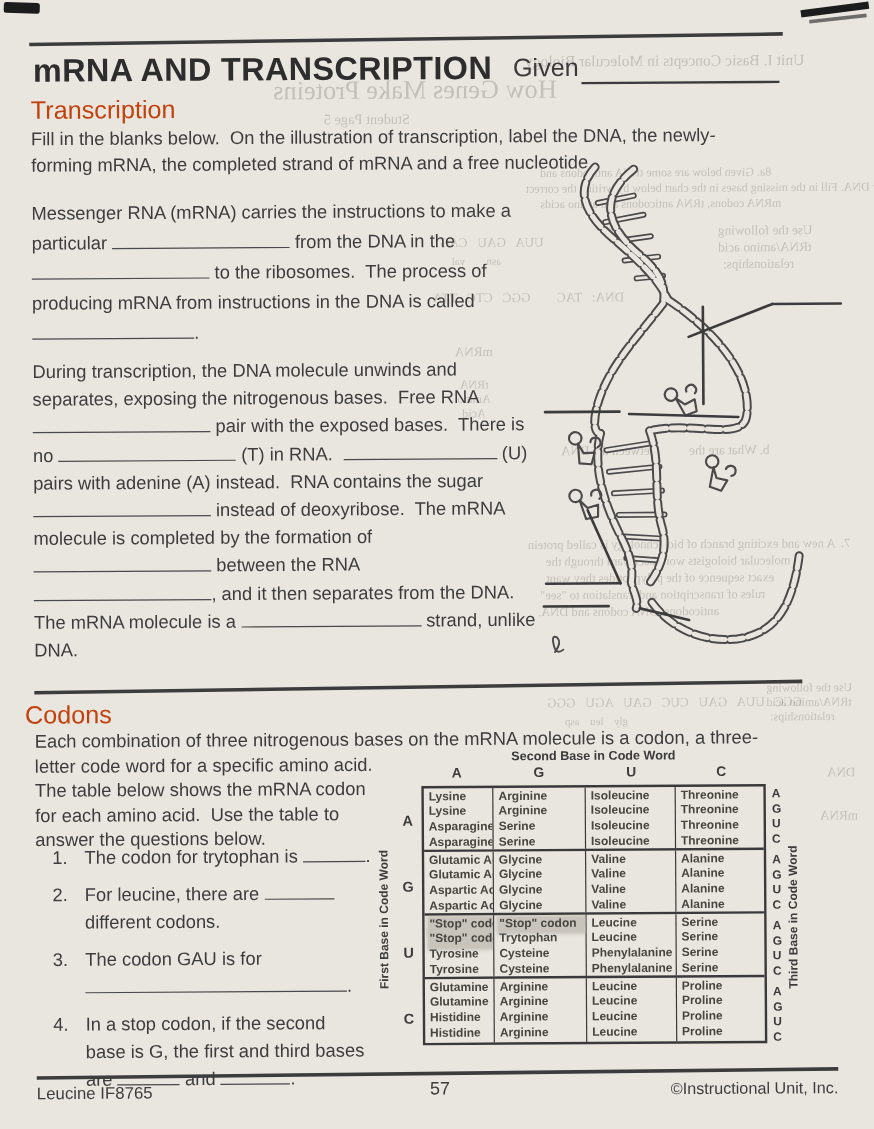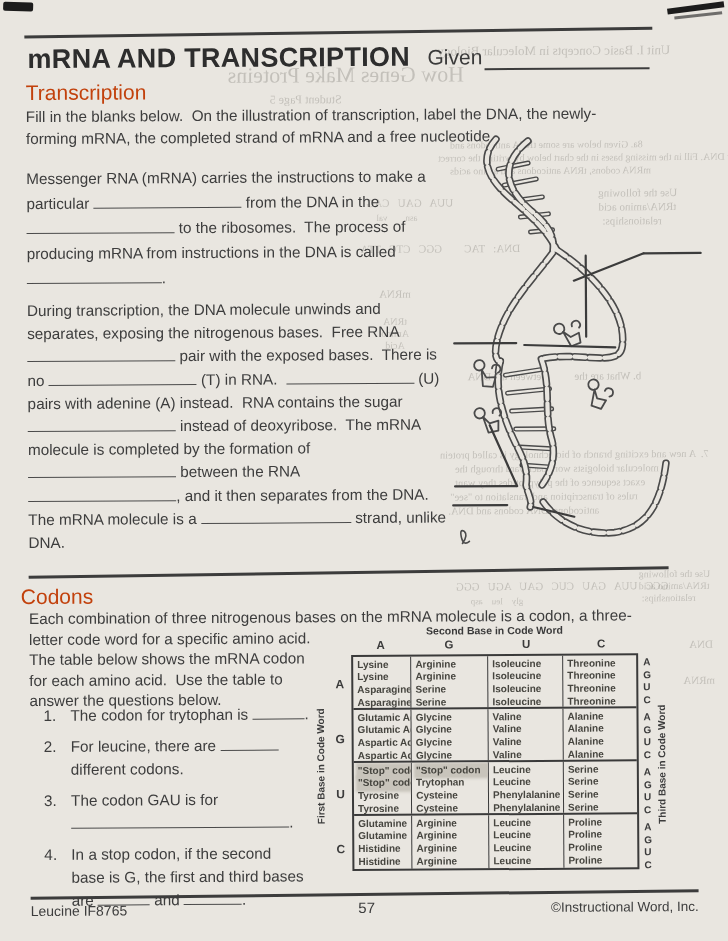--- a/index.html
+++ b/index.html
@@ -375,14 +375,14 @@
         <div>U</div>
         <div>C</div>
       </div>
     </div>
   <div class="vlabel" style="left:319px;top:766px;">First Base in Code Word</div>
   <div class="vlabel" style="left:660px;top:766px;">Third Base in Code Word</div>
 
   <div class="rule" style="left:28px;top:893px;width:668px;height:2.5px;transform:rotate(-0.3deg);"></div>
   <div class="abs footer-txt" style="left:28px;top:901px;">Leucine IF8765</div>
   <div class="abs footer-txt" style="left:0;top:899px;width:728px;text-align:center;font-size:15px;">57</div>
-  <div class="abs footer-txt" style="right:32px;top:901px;font-size:13.5px;">©Instructional Word, Inc.</div>
+  <div class="abs footer-txt" style="right:32px;top:901px;font-size:13.5px;">©Instructional Unit, Inc.</div>
 </div>
 
 </body></html>

